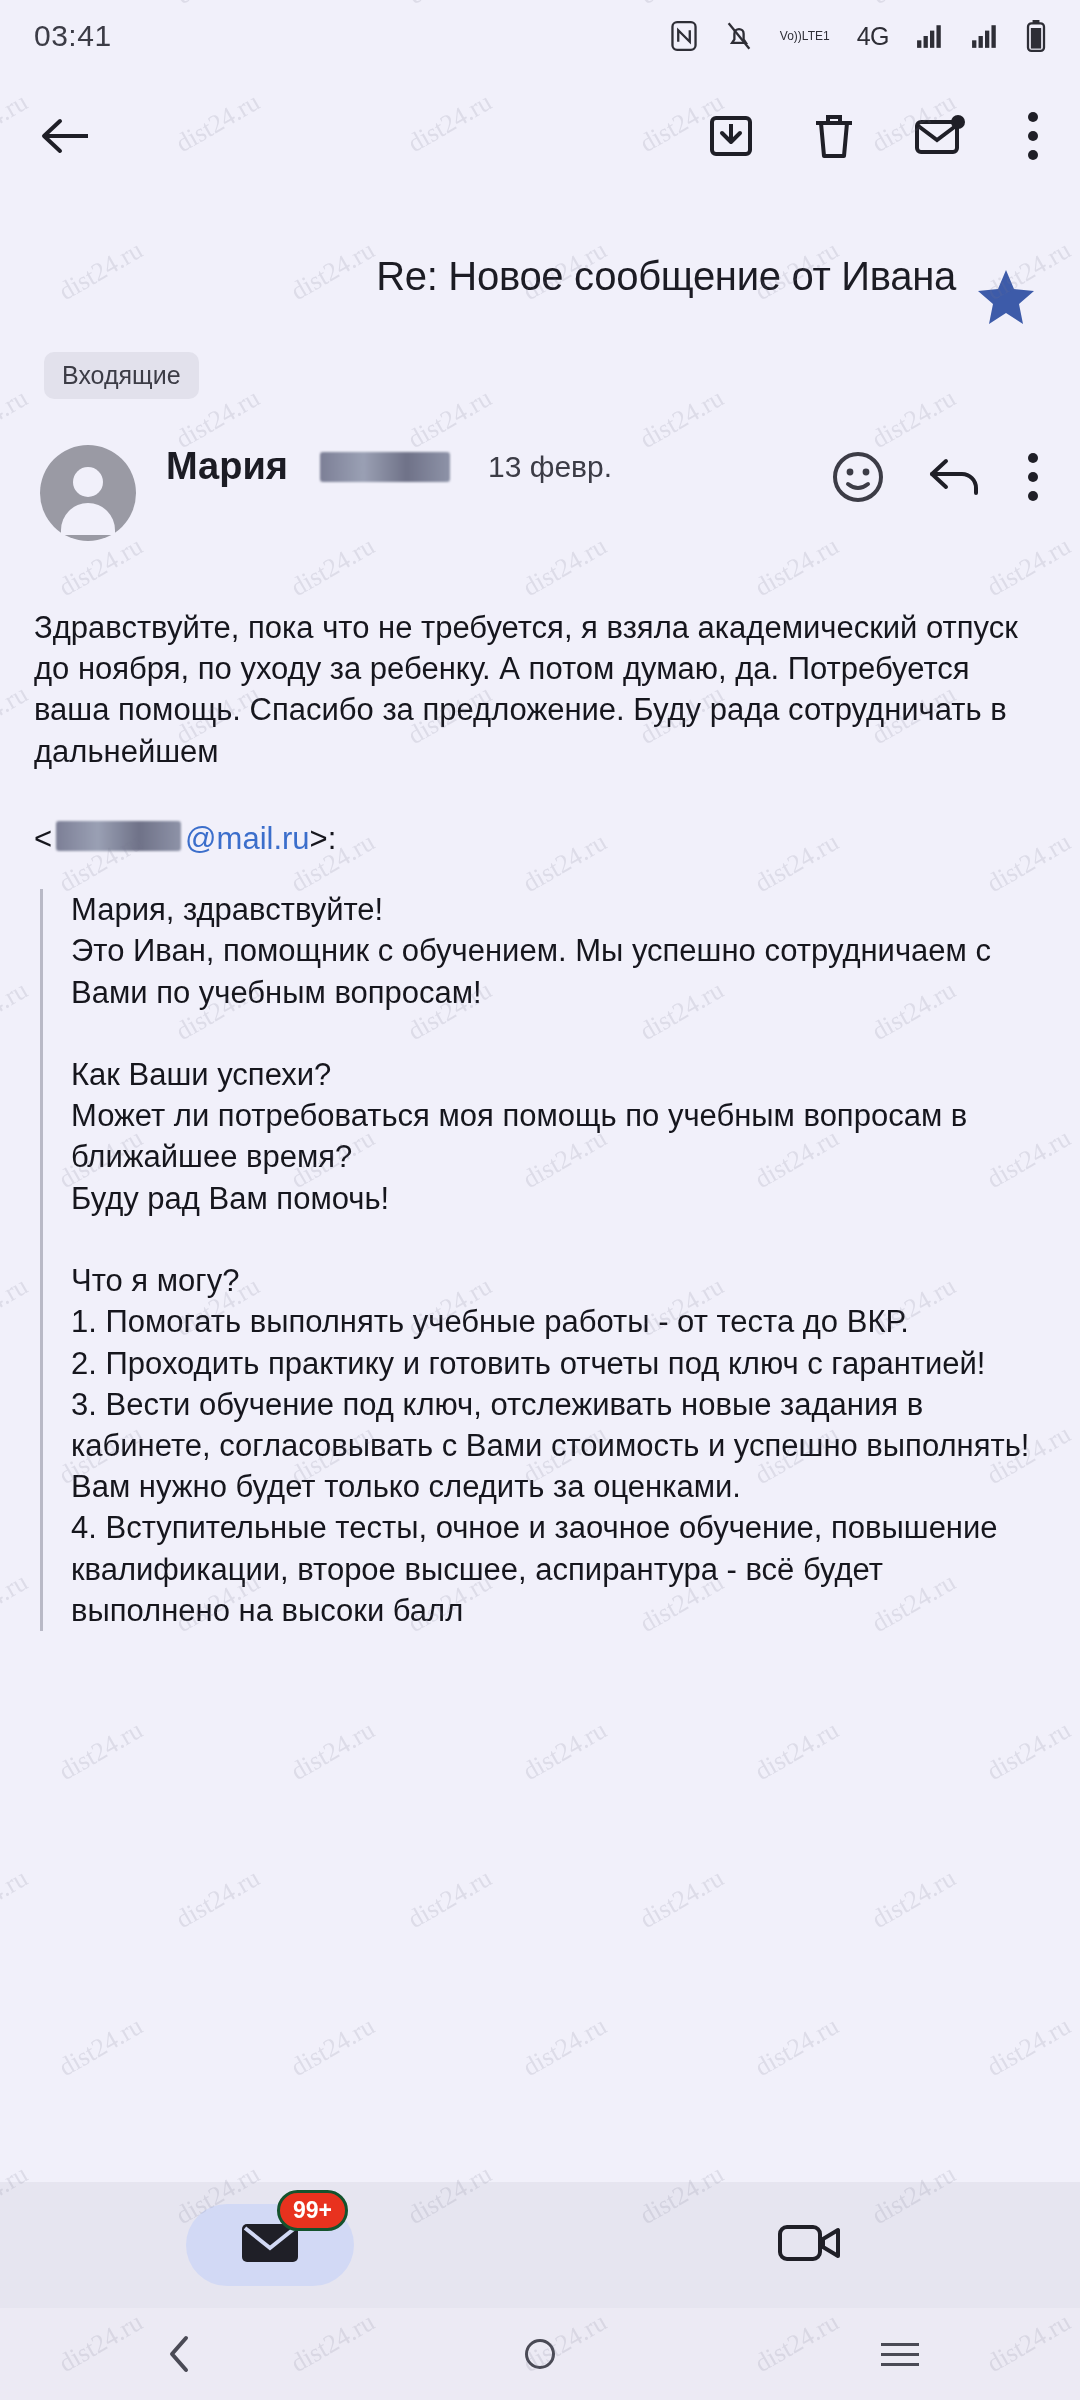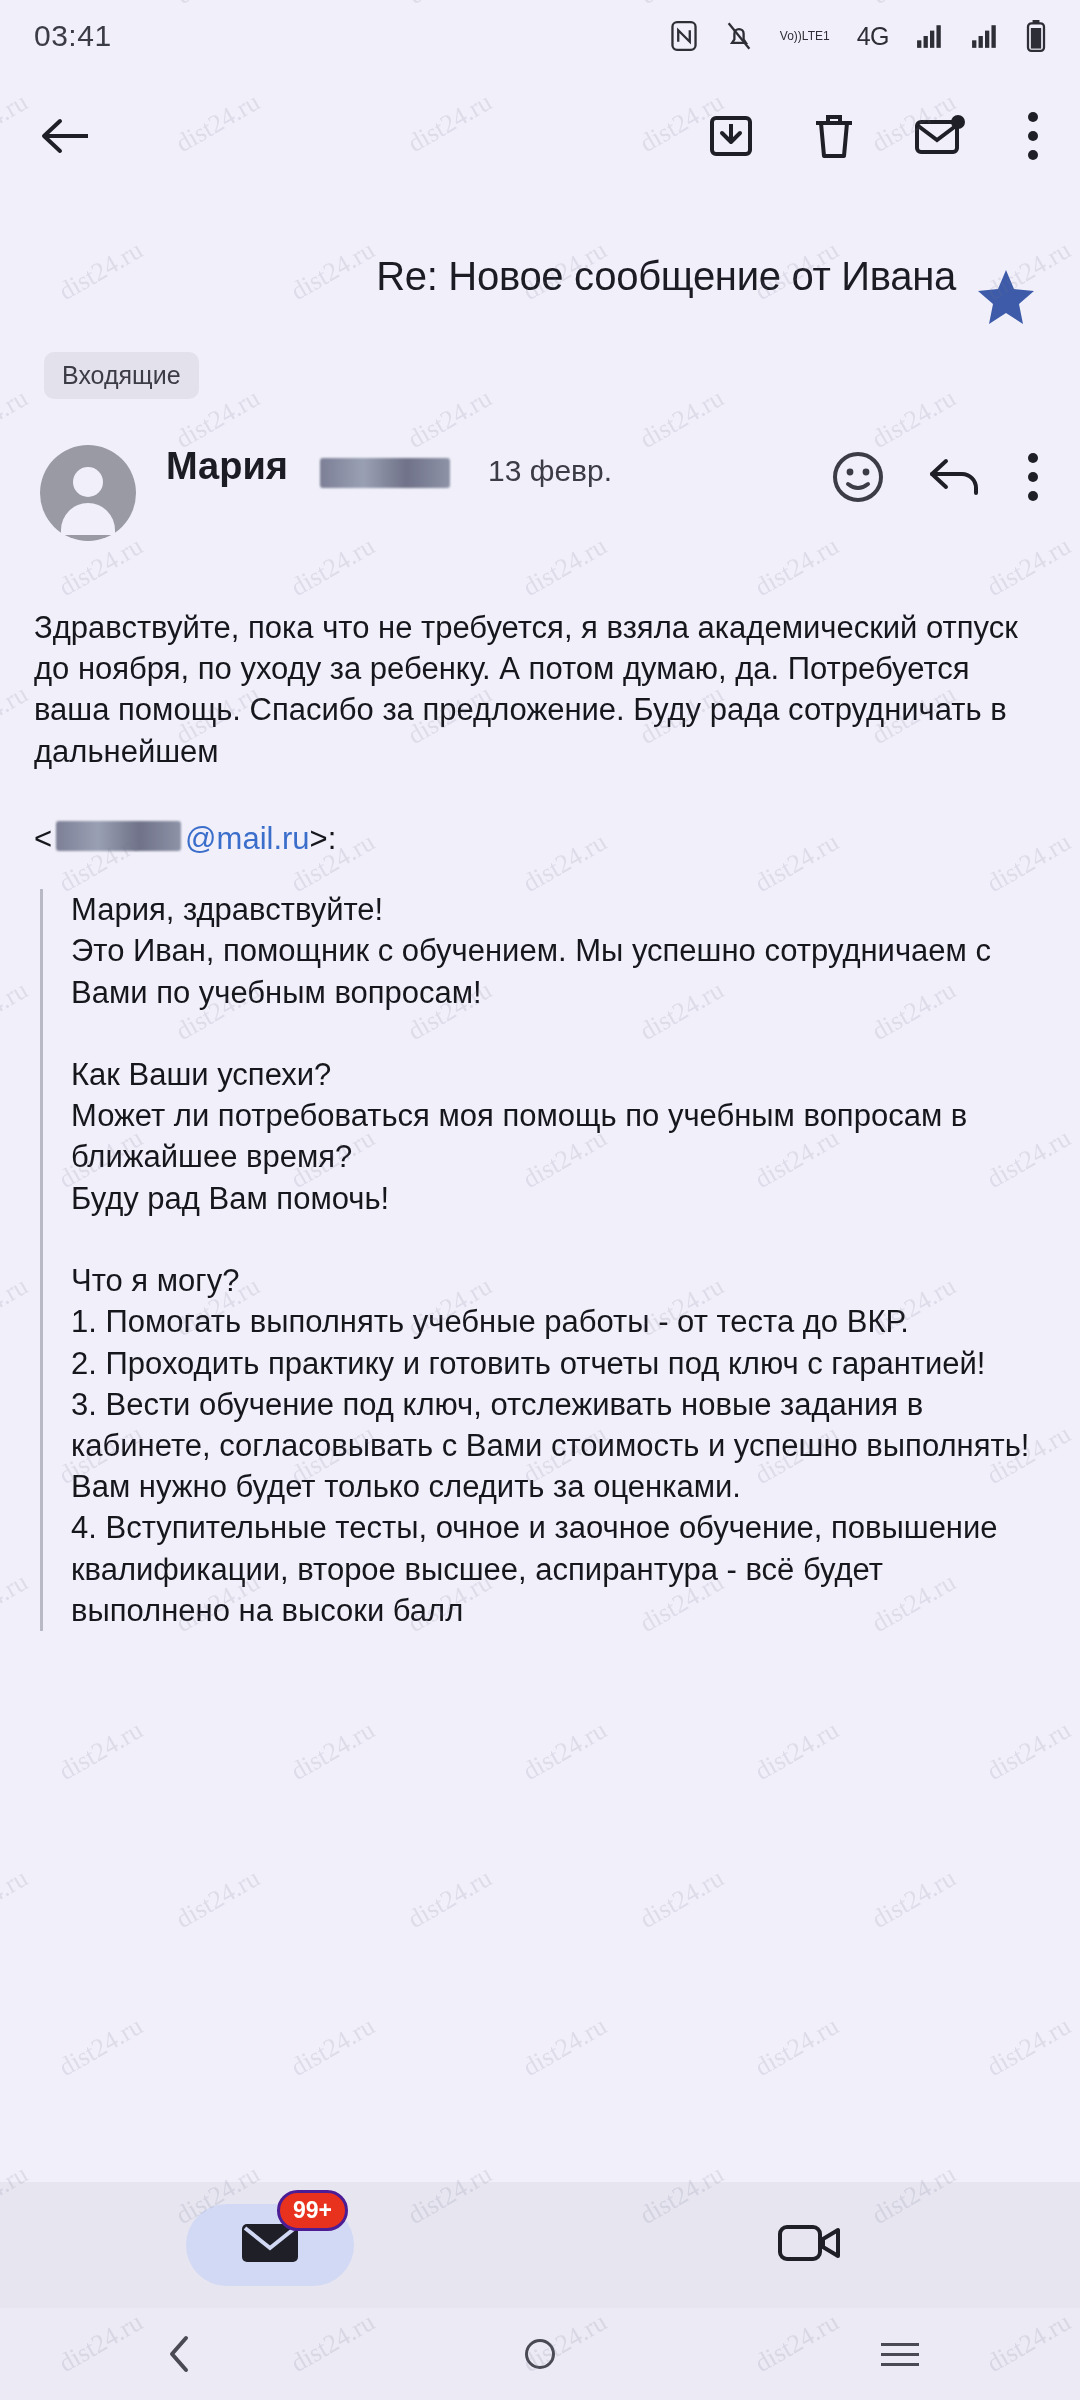--- a/index.html
+++ b/index.html
@@ -95,21 +95,21 @@
   .avatar .head {
     position: absolute; width: 30px; height: 30px; border-radius: 50%;
     background: #f1f0fa; left: 33px; top: 22px;
   }
   .avatar .body {
     position: absolute; width: 54px; height: 32px;
     border-radius: 30px 30px 0 0;
     background: #f1f0fa; left: 21px; top: 58px;
   }
   .sender-main { margin-left: 30px; flex: 1; min-width: 0; }
-  .sender-line1 { display: flex; align-items: flex-end; flex-wrap: nowrap; gap: 24px; }
+  .sender-line1 { display: flex; align-items: center; flex-wrap: nowrap; gap: 24px; }
   .sender-name { font-size: 38px; color: #1c1c24; font-weight: 600; }
   .redacted {
     display: inline-block; height: 30px; border-radius: 3px;
     background: linear-gradient(90deg,#7c7f96,#9aa0b4,#6f7288,#8e93a8);
     filter: blur(1.2px);
     margin: 0 8px; vertical-align: -2px;
   }
   .sender-date { font-size: 30px; color: #3c3c46; margin-left: 6px; white-space: nowrap; }
   .sender-line2 { margin-top: 14px; display:flex; align-items: center; }
   .to-label { font-size: 30px; color: #3c3c46; }
@@ -151,21 +151,21 @@
     width: 168px; height: 82px; border-radius: 41px;
     background: #d2d9f5;
     display: flex; align-items: center; justify-content: center;
     position: relative;
   }
   .badge {
     position: absolute; top: -14px; right: 6px;
     background: #e8321e; color: #fff;
     font-size: 23px; font-weight: 700;
     border-radius: 22px; padding: 4px 13px;
-    border: 3px solid #4c1d95;
+    border: 3px solid #14532d;
   }
 
   
   .navbar {
     position: absolute; left: 0; right: 0; bottom: 0;
     height: 92px;
     background: #eceaf4;
     display: flex; align-items: center;
   }
   .nav-item { flex: 1; display: flex; align-items: center; justify-content: center; }

